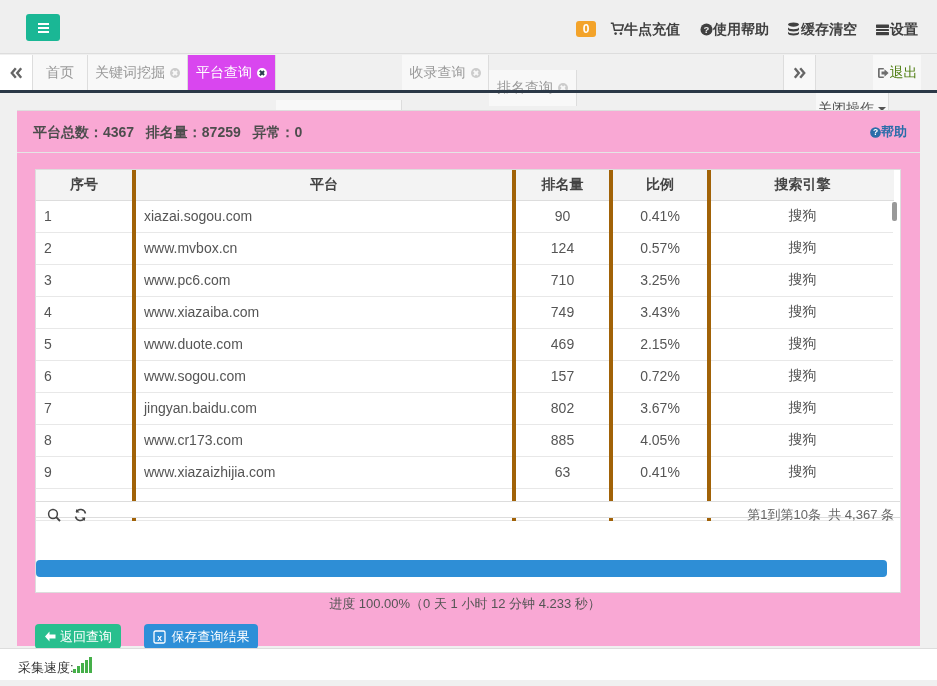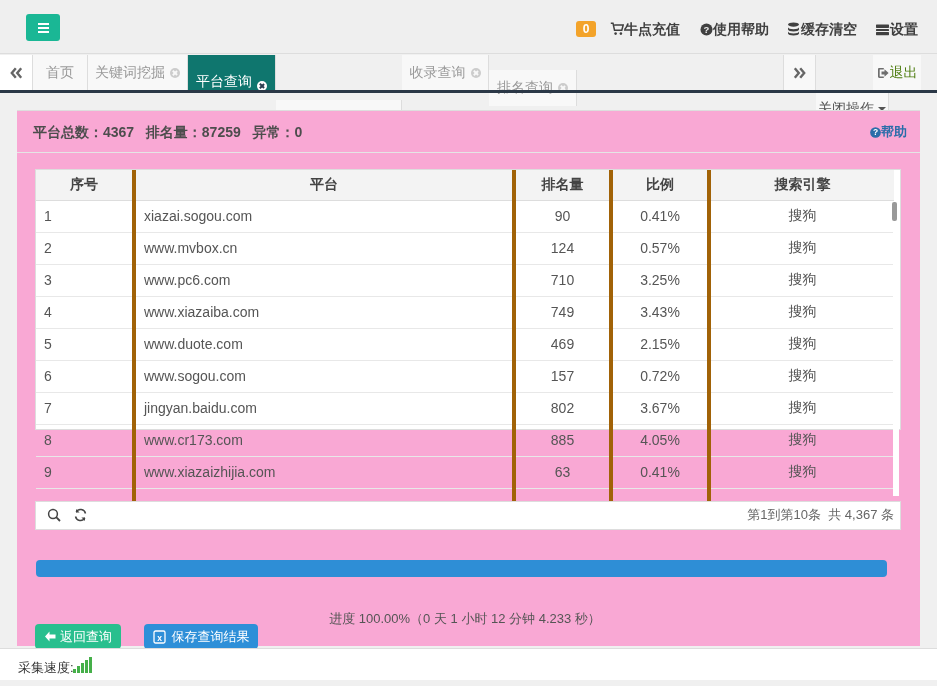--- a/index.html
+++ b/index.html
@@ -12,51 +12,51 @@
 #burger .b { position:absolute; left:12px; width:11px; height:2px; background:#fff; }
 #hdr-right { position:absolute; left:0; top:0; width:937px; height:54px; color:#404040; font-size:14px; font-weight:bold; }
 #badge0 { position:absolute; left:576px; top:21px; width:20px; height:16px; background:#f3a32a; color:#fff; border-radius:3px; font-size:12px; line-height:16px; text-align:center; }
 .hicon { position:absolute; top:23px; }
 .htext { position:absolute; top:22px; line-height:15px; }
 
 
 #tabbar { position:absolute; left:0; top:53px; width:937px; height:40px; background:#f0f0f0; border-top:1px solid #ddd; }
 #tabline { position:absolute; left:0; top:90px; width:937px; height:3px; background:#2b3847; z-index:5; }
 .tab { position:absolute; top:1px; height:36px; white-space:nowrap; display:flex; align-items:center; justify-content:center; background:#f8f8f8; border-right:1px solid #ddd; color:#999; font-size:14px; }
-.tab.active { background:#0f766e; color:#fff;align-items:flex-end; }
+.tab.active { background:#d946ef; color:#fff; }
 .tclose { display:inline-block; width:10px; height:10px; border-radius:50%; background:#ccc; margin-left:5px; position:relative; }
 .tclose:before, .tclose:after { content:""; position:absolute; left:4.3px; top:2px; width:1.6px; height:6px; background:#f8f8f8; }
 .tclose:before { transform:rotate(45deg); }
 .tclose:after { transform:rotate(-45deg); }
 .tab.active .tclose { background:#fff; width:10px; height:10px; }
 .tab.active .tclose:before, .tab.active .tclose:after { background:#2c3e50; left:4.2px; top:2px; width:1.7px; height:6px; }
 
 
 #panel { position:absolute; left:17px; top:110px; width:903px; height:536px; background:#f9a8d4; border-top:1px solid #ddd; }
 #stats { position:absolute; left:0; top:0; width:903px; height:42px; border-bottom:1px solid #e5e5e5; font-size:14px; font-weight:bold; color:#4d4d4d; line-height:42px; }
 #stats .txt { position:absolute; left:16px; top:0; }
 #help { position:absolute; right:13px; top:0; height:42px; display:flex; align-items:center; color:#2a6da9; font-weight:bold; font-size:13px; }
 
 
-#tablebox { position:absolute; left:18px; top:58px; width:866px; height:261px; border:1px solid #ddd; background:#fff; }
+#tablebox { position:absolute; left:18px; top:58px; width:866px; height:424px; border:1px solid #ddd; background:#fff; }
 table { border-collapse:collapse; width:858px; table-layout:fixed; font-size:14px; color:#555; }
 th { background:#f3f3f3; font-size:14px; color:#444; font-weight:bold; height:30px; border-bottom:1px solid #ddd; }
 th + th, td + td { border-left:4px solid #a16207; }
 td { height:32px; border-bottom:1px solid #e8e8e8; padding-left:8px; }
 td.c { text-align:center; padding-left:0; }
 #sbtrack { position:absolute; right:1px; top:31px; width:6px; height:295px; background:#fff; }
 #sbthumb { position:absolute; right:3px; top:32px; width:5px; height:19px; background:#999; border-radius:2px; }
 
 
-#pagbar { position:absolute; left:18px; top:390px; width:866px; height:29px; border:1px solid #ddd; background:#fff; }
+#pagbar { position:absolute; left:18px; top:390px; width:866px; height:17px; border:1px solid #ddd; background:#fff; }
 #pagtext { position:absolute; right:6px; top:0; line-height:25px; font-size:13px; color:#666; }
 
 
 #pbar { position:absolute; left:19px; top:449px; width:851px; height:17px; background:#2e8ed6; border-radius:4px; }
-#ptext { position:absolute; left:0; top:484px; width:896px; text-align:center; font-size:13px; color:#555;margin-top:15px; }
+#ptext { position:absolute; left:0; top:484px; width:896px; text-align:center; font-size:13px; color:#555; }
 
 
 .btn { position:absolute; top:513px; height:25px; border-radius:4px; color:#fff; font-size:13px; display:flex; align-items:center; justify-content:center; }
 #btn-back { left:18px; width:86px; background:#29bf8e; }
 #btn-save { left:127px; width:114px; background:#2e8fd8; }
 
 
 #footer { position:absolute; left:0; top:648px; width:937px; height:32px; background:#fff; border-top:1px solid #ddd; }
 #speed { position:absolute; left:18px; top:10px; font-size:13px; color:#333; }
 #bars { position:absolute; left:73px; top:8px; width:20px; height:16px; }

